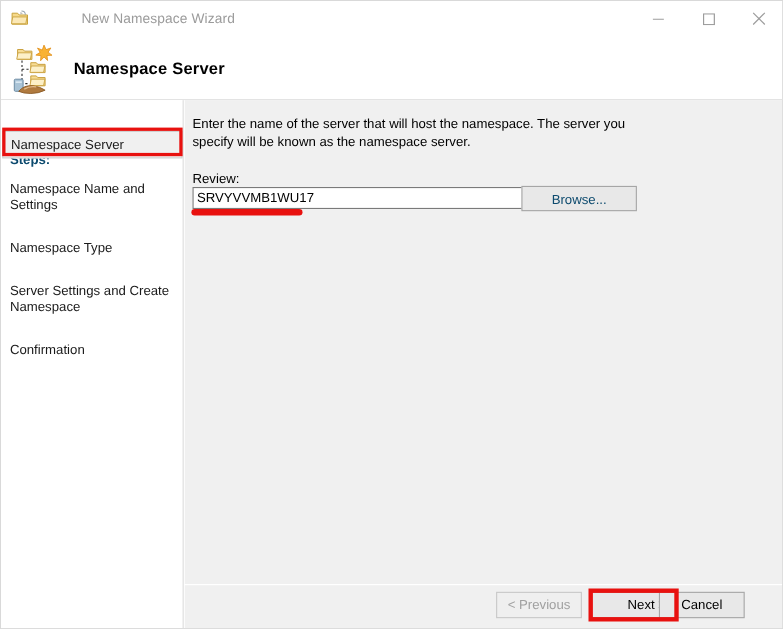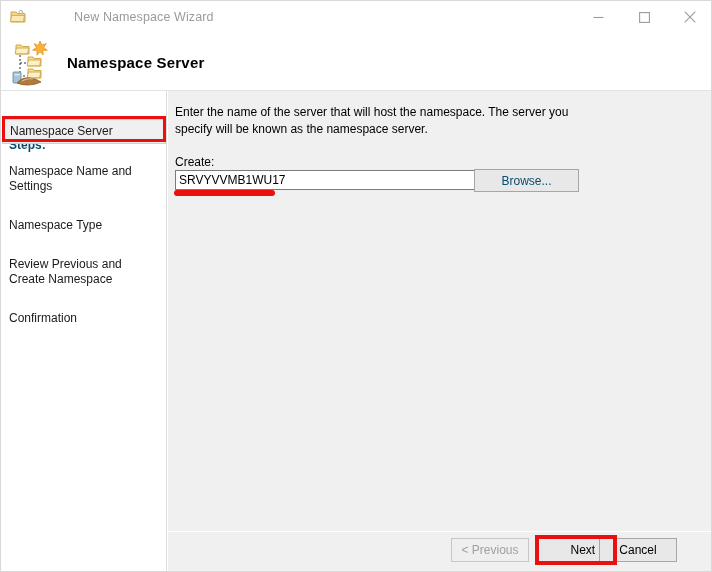--- a/index.html
+++ b/index.html
@@ -335,29 +335,29 @@
     <div class="header-title">Namespace Server</div>
   </div>
   <div class="header-sep"></div>
 
   <div class="steps-panel">
     <div class="steps-title">Steps:</div>
     <div class="steps-list">
       <div class="step-item current">Namespace Server</div>
       <div class="step-item">Namespace Name and Settings</div>
       <div class="step-item">Namespace Type</div>
-      <div class="step-item">Review Previous and Create Namespace</div>
+      <div class="step-item">Server Settings and Create Namespace</div>
       <div class="step-item">Confirmation</div>
     </div>
   </div>
   <div class="ann-step-box"></div>
 
   <div class="content-panel">
     <div class="intro-text">Enter the name of the server that will host the namespace. The server you specify will be known as the namespace server.</div>
-    <div class="server-label">Create:</div>
+    <div class="server-label">Review:</div>
     <input class="server-input" type="text" value="SRVYVVMB1WU17" style="">
     <button class="browse-btn">Browse...</button>
     <div class="ann-underline"></div>
   </div>
 
   <div class="footer-sep"></div>
   <div class="footer">
     <button class="btn prev" disabled="">&lt; Previous</button>
     <button class="btn next">Next &gt;</button>
     <button class="btn cancel">Cancel</button>

